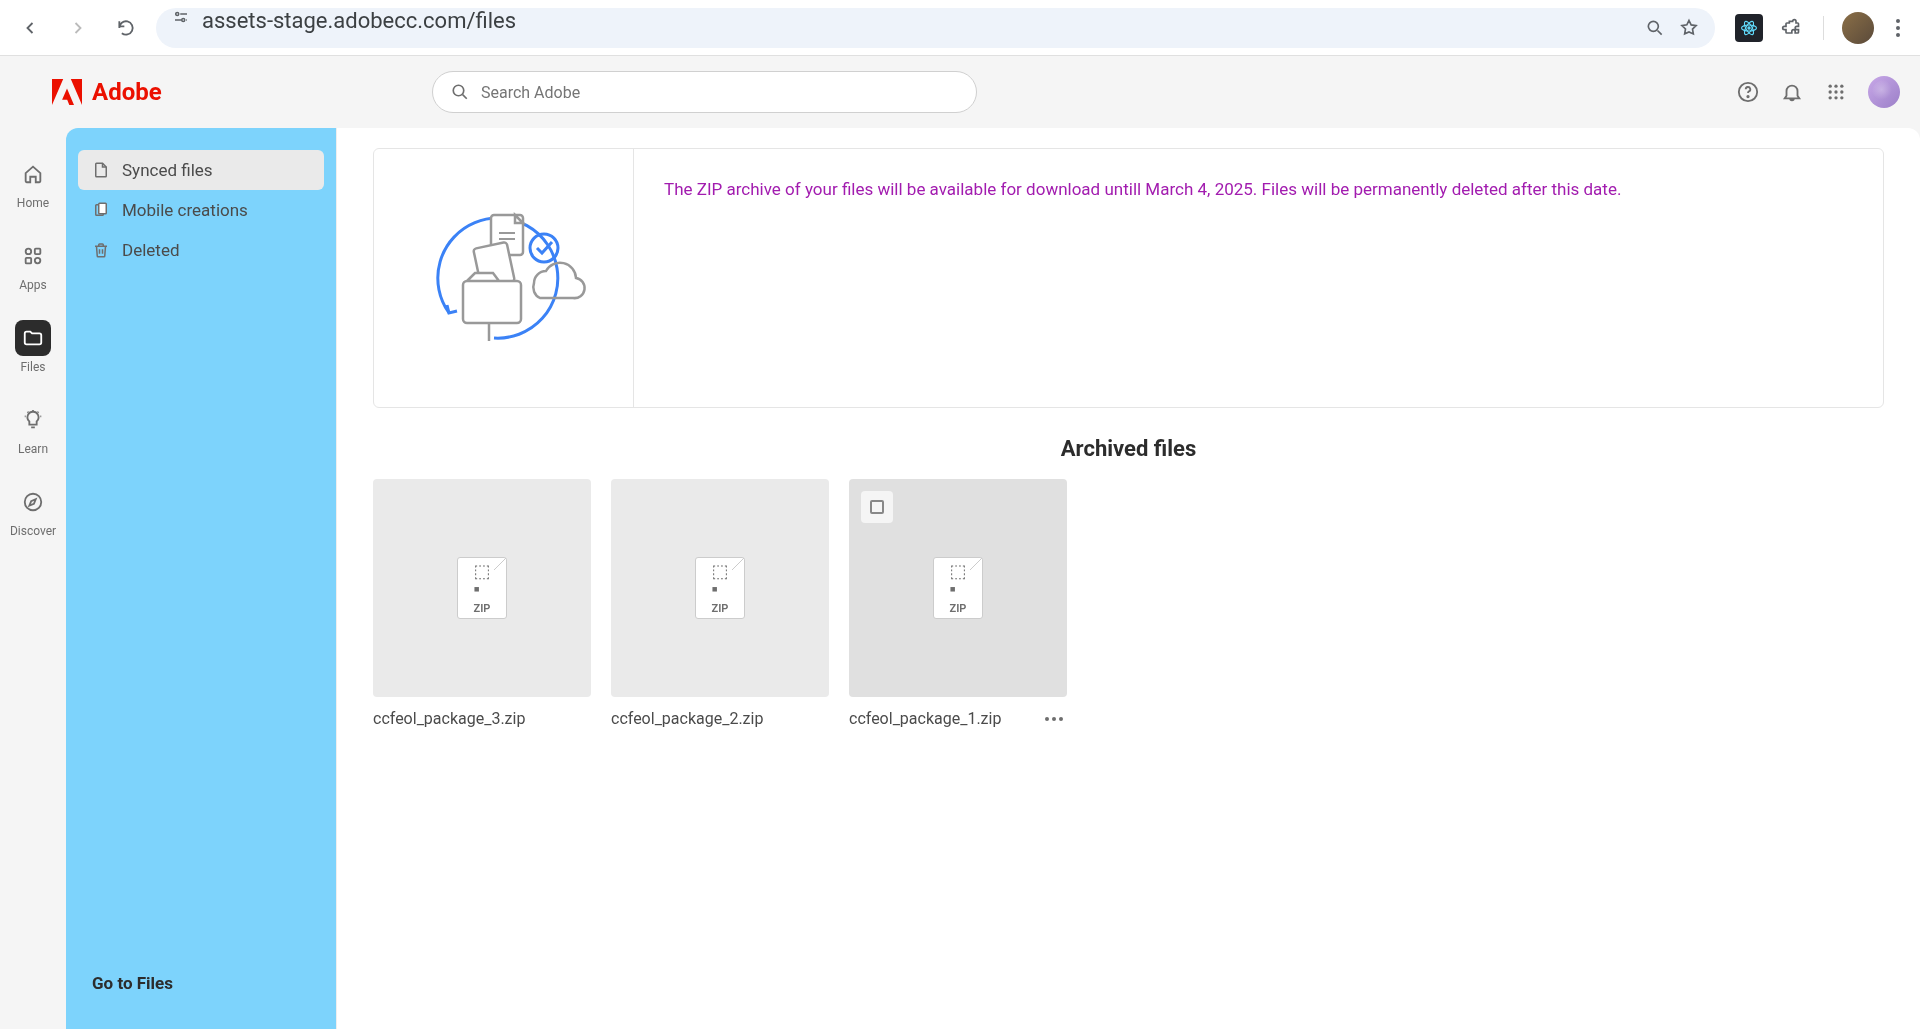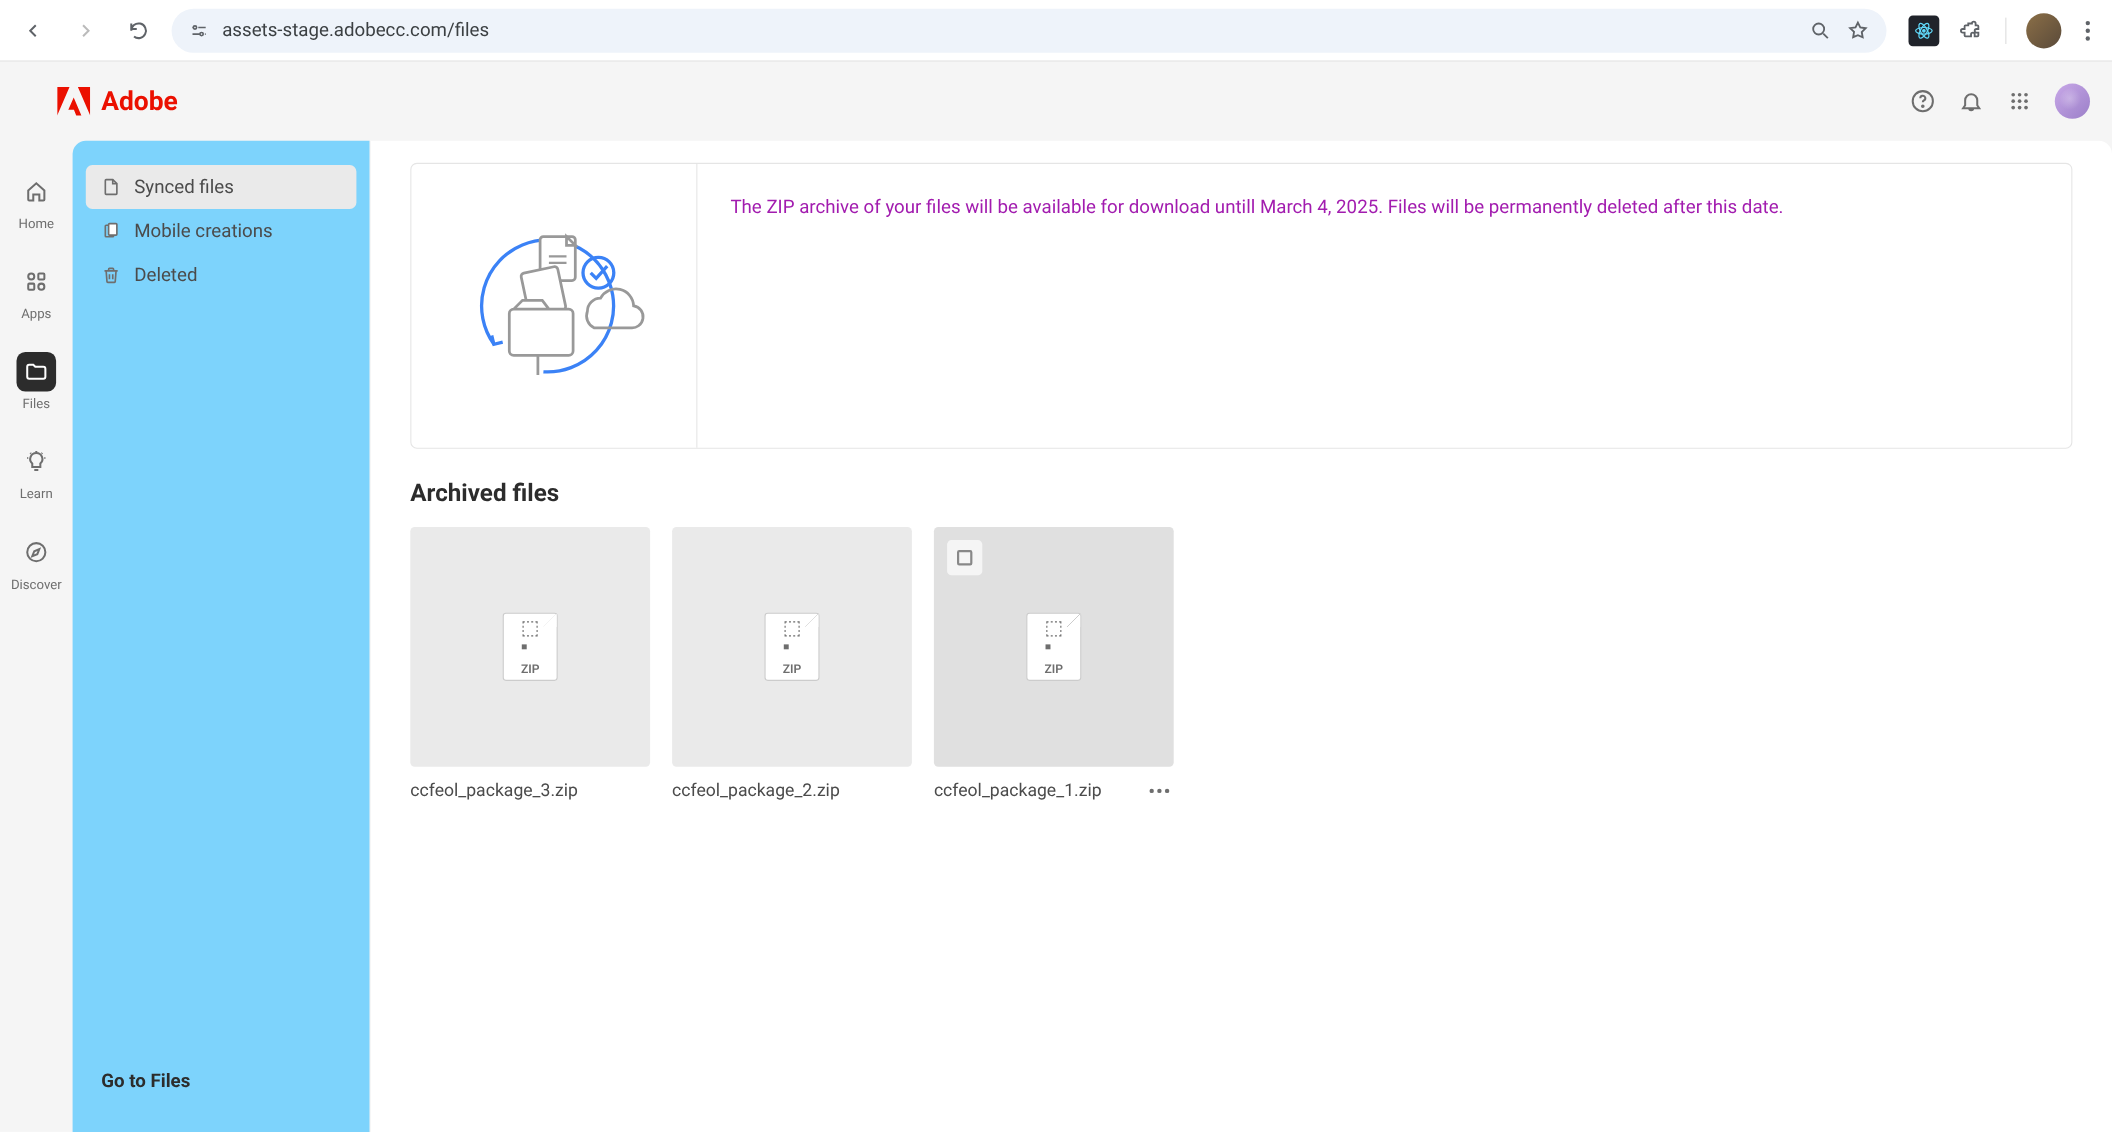--- a/index.html
+++ b/index.html
@@ -2,21 +2,21 @@
 <html><head>
 <meta charset="utf-8">
 <style>
 * { margin: 0; padding: 0; box-sizing: border-box; font-family: -apple-system, BlinkMacSystemFont, "Segoe UI", Roboto, Helvetica, Arial, sans-serif; }
 body { background: #f5f5f5; width: 1920px; height: 1029px; overflow: hidden; }
 
 
 .browser-bar { height: 56px; background: #fff; display: flex; align-items: center; padding: 0 12px; gap: 12px; border-bottom: 1px solid #e0e0e0; }
 .nav-btn { width: 36px; height: 36px; display: flex; align-items: center; justify-content: center; border-radius: 50%; cursor: pointer; color: #5f6368; }
 .nav-btn.disabled { color: #bbb; cursor: default; }
-.url-bar { flex: 1; height: 40px; background: #eef3fa; border-radius: 20px; display: flex; align-items: center; padding: 0 16px; gap: 12px; color: #3c4043; font-size: 17px; }
+.url-bar { flex: 1; height: 40px; background: #eef3fa; border-radius: 20px; display: flex; padding: 0 16px; gap: 12px; color: #3c4043; font-size: 22px; }
 .url-text { flex: 1; }
 .url-icons { display: flex; gap: 14px; align-items: center; }
 .ext-icons { display: flex; gap: 14px; align-items: center; margin-left: 8px; }
 .ext-icon { width: 28px; height: 28px; border-radius: 4px; display: flex; align-items: center; justify-content: center; }
 .avatar-browser { width: 32px; height: 32px; border-radius: 50%; background: linear-gradient(135deg, #8b6f47, #5a4a3a); }
 .menu-dots { display: flex; flex-direction: column; gap: 3px; padding: 0 8px; cursor: pointer; }
 .menu-dots span { width: 4px; height: 4px; background: #5f6368; border-radius: 50%; }
 .divider-v { width: 1px; height: 24px; background: #ddd; margin: 0 4px; }
 
 
@@ -47,21 +47,21 @@
 .sidebar-footer { margin-top: auto; padding: 14px; font-weight: 700; font-size: 17px; cursor: pointer; color:#2c2c2c; }
 
 .content { flex: 1; background: #fff; border-radius: 0 12px 0 0; border-left: 1px solid #eee; padding: 20px 36px; overflow-y: auto; }
 
 .banner { border: 1px solid #e5e5e5; border-radius: 6px; display: flex; min-height: 260px; margin-bottom: 28px; }
 .banner-illus { width: 260px; display: flex; align-items: center; justify-content: center; border-right: 1px solid #e5e5e5; }
 .banner-text { flex: 1; padding: 28px 30px; }
 .banner-title { font-size: 23px; font-weight: 700; color: #2c2c2c; padding-bottom: 14px; border-bottom: 1px solid #eee; margin-bottom: 18px; }
 .banner-body { font-size: 17px; color: #a21caf; line-height: 1.5; }
 
-.section-title { font-size: 22px; font-weight: 700; color: #2c2c2c; margin-bottom: 18px; }
+.section-title { font-size: 22px; font-weight: 700; color: #2c2c2c; margin-bottom: 18px; text-align: center; }
 .file-grid { display: flex; gap: 20px; }
 .file-card { width: 218px; }
 .file-thumb { width: 218px; height: 218px; background: #eaeaea; border-radius: 4px; display: flex; align-items: center; justify-content: center; position: relative; cursor: pointer; }
 .file-thumb.hovered { background: #e0e0e0; }
 .file-checkbox { position: absolute; top: 12px; left: 12px; width: 32px; height: 32px; background: #f5f5f5; border-radius: 4px; display: flex; align-items: center; justify-content: center; }
 .file-checkbox-inner { width: 14px; height: 14px; border: 2px solid #888; border-radius: 2px; }
 .zip-icon { width: 50px; height: 62px; background: #fff; border: 1px solid #ccc; border-radius: 3px; display: flex; flex-direction: column; align-items: center; justify-content: center; position: relative; }
 .zip-icon::before { content:""; position:absolute; top:0; right:0; width:12px; height:12px; background:linear-gradient(135deg, transparent 48%, #ccc 50%, #fff 52%); }
 .zip-zipper { font-size: 18px; color:#6e6e6e; line-height:1; }
 .zip-label { font-size: 11px; font-weight: 600; color: #6e6e6e; margin-top:4px; }
@@ -132,20 +132,29 @@
       </div>
   </div>
 </div>
 
 <div class="app-header">
   <div class="logo-wrap">
     <svg class="adobe-logo-icon" viewBox="0 0 30 26" fill="#eb1000">
         <path d="M18.8 0H30v26L18.8 0zM11.2 0H0v26L11.2 0zM15 9.6L22 26h-4.7l-2.1-5.2h-5.1L15 9.6z"></path>
       </svg>
     <span class="adobe-text">Adobe</span>
+  </div>
+  <div class="search-wrap">
+    <div class="search-box">
+      <svg width="18" height="18" viewBox="0 0 24 24" fill="none" stroke="#6e6e6e" stroke-width="2.2">
+          <circle cx="10" cy="10" r="7"></circle>
+          <path d="M15.5 15.5L21 21"></path>
+        </svg>
+      <input class="search-input" placeholder="Search Adobe" style="">
+    </div>
   </div>
   <div class="header-right">
     <div class="header-icon">
       <svg width="22" height="22" viewBox="0 0 24 24" fill="none" stroke="currentColor" stroke-width="2">
           <circle cx="12" cy="12" r="10"></circle>
           <path d="M9.5 9a2.5 2.5 0 1 1 3.5 2.3c-.8.4-1 1-1 1.7"></path>
           <circle cx="12" cy="17" r="0.8" fill="currentColor"></circle>
         </svg>
     </div>
     <div class="header-icon">

